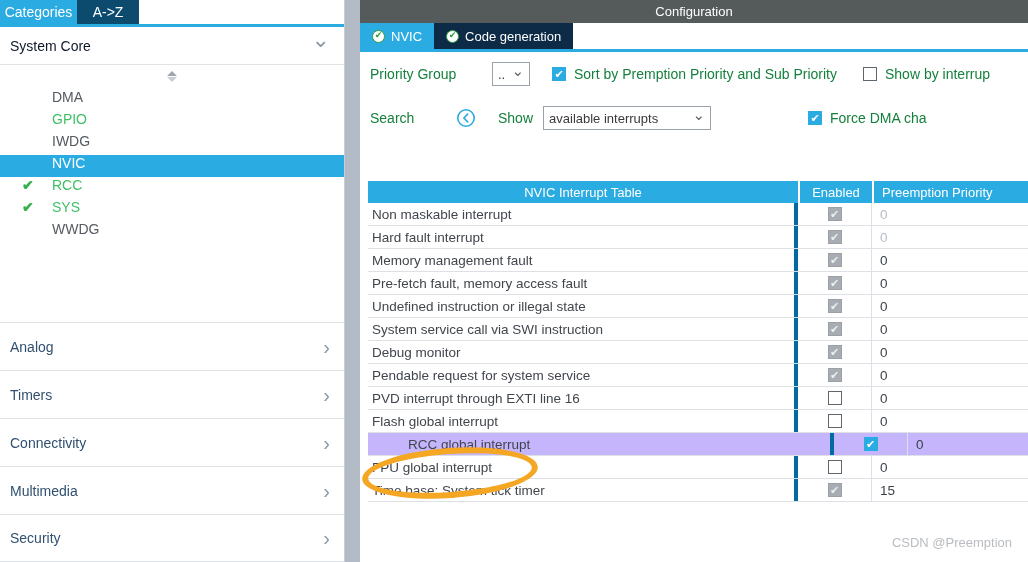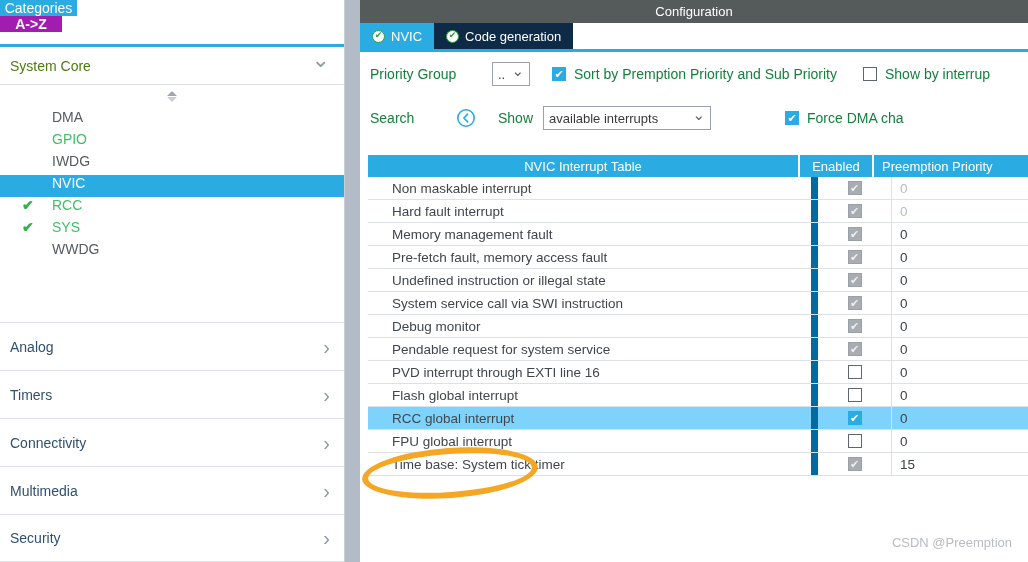--- a/index.html
+++ b/index.html
@@ -26,45 +26,44 @@
   .sidebar {
     width: 345px;
     height: 562px;
     background: #ffffff;
     position: relative;
     box-sizing: border-box;
     border-right: 1px solid #c9ced4;
     overflow: hidden;
   }
   .side-tabs {
-    height: 44px;
+    height: 24px;
     display: flex;
     align-items: stretch;
     background: #ffffff;
     position: relative;
-    flex-direction: column;
   }
   .side-tab {
     display: flex;
     align-items: center;
     justify-content: center;
     font-size: 14px;
     color: #ffffff;
     box-sizing: border-box;
   }
   .side-tab.cyan {
     background: #2aabe2;
     width: 82px;
     margin-left: -5px;
     padding-left: 5px;
   }
   .side-tab.navy {
-    background: #a21caf;
+    background: #0c4a6e;
     width: 62px;
-    font-weight: bold;
+    font-weight: normal;
   }
   .side-tab-rest {
     flex: 1;
     background: #ffffff;
   }
   .side-tab-underline {
     height: 3px;
     background: #2aabe2;
     width: 345px;
   }
@@ -73,21 +72,21 @@
     height: 38px;
     display: flex;
     align-items: center;
     padding: 0 14px 0 10px;
     border-bottom: 1px solid #dfe3e8;
     box-sizing: border-box;
     justify-content: space-between;
   }
   .group-header .gh-label {
     font-size: 14px;
-    color: #4d7c0f;
+    color: #0f172a;
   }
   .chev {
     color: #8d98a5;
     font-size: 15px;
     line-height: 1;
   }
   .chev-down::before { content: "\2304"; font-size: 22px; position: relative; top: -6px;}
   .chev-right::before { content: "\203A"; font-size: 20px; }
 
   .spinner-arrows {
@@ -264,21 +263,21 @@
   .cb.checked-gray { background: #a7adb3; border: 1px solid #9aa0a6; color: #eceef0; }
   .cb.checked-gray::before { content: "\2714"; }
 
   .cb-item { display: inline-flex; align-items: center; gap: 8px; }
 
   
   .tbl {
     position: absolute;
     left: 8px;
     right: 0;
-    top: 155px;
+    top: 181px;
   }
   .tbl-head {
     display: flex;
     height: 22px;
     font-size: 13px;
     color: #ffffff;
   }
   .th {
     background: #2aabe2;
     display: flex;
@@ -293,28 +292,28 @@
 
   .tr {
     display: flex;
     height: 23px;
     border-bottom: 1px solid #dde1e5;
     box-sizing: border-box;
     font-size: 13.5px;
     color: #41464c;
     background: #ffffff;
   }
-  .tr.highlight { background: #7dd3fc; }
+  .tr.highlight { background: #c4b5fd; padding-left: 36px; }
   .td {
     display: flex;
     align-items: center;
     box-sizing: border-box;
     height: 100%;
   }
-  .td.c-name { width: 430px; padding-left: 4px; border-right: 7px solid #0369a1; margin-left: 20px; }
+  .td.c-name { width: 430px; padding-left: 4px; border-right: 4px solid #0369a1; }
   .td.c-en   { width: 74px; justify-content: center; border-right: 1px solid #dde1e5; }
   .td.c-pp   { flex: 1; padding-left: 8px; }
   .pv { color: #3c4249; }
   .pv.dim { color: #b7bdc4; }
 
   
   .annot-ellipse {
     position: absolute;
     left: 362px;
     top: 448px;
@@ -462,21 +461,21 @@
         <svg width="20" height="20" viewBox="0 0 20 20" aria-hidden="true">
           <circle cx="10" cy="10" r="8.2" fill="none" stroke="#2aabe2" stroke-width="1.6"></circle>
           <path d="M11.6 6.2 L7.9 10 L11.6 13.8" fill="none" stroke="#2aabe2" stroke-width="1.7" stroke-linecap="round" stroke-linejoin="round"></path>
         </svg>
       </span>
       <span class="lbl" style="margin-left:6px;margin-right:10px;">Show</span>
       <span class="select-box wide">
         <span class="sv">available interrupts</span>
         <span class="sel-caret"></span>
       </span>
-      <span class="cb-item" style="margin-left:74px;align-items:center;">
+      <span class="cb-item" style="margin-left:97px;align-items:center;">
         <span class="cb checked-blue"></span>
         <span class="lbl">Force DMA cha</span>
       </span>
     </div>
 
     <div class="tbl">
       <div class="tbl-head">
         <div class="th c-name">
           <span>NVIC Interrupt Table</span>
         </div>

